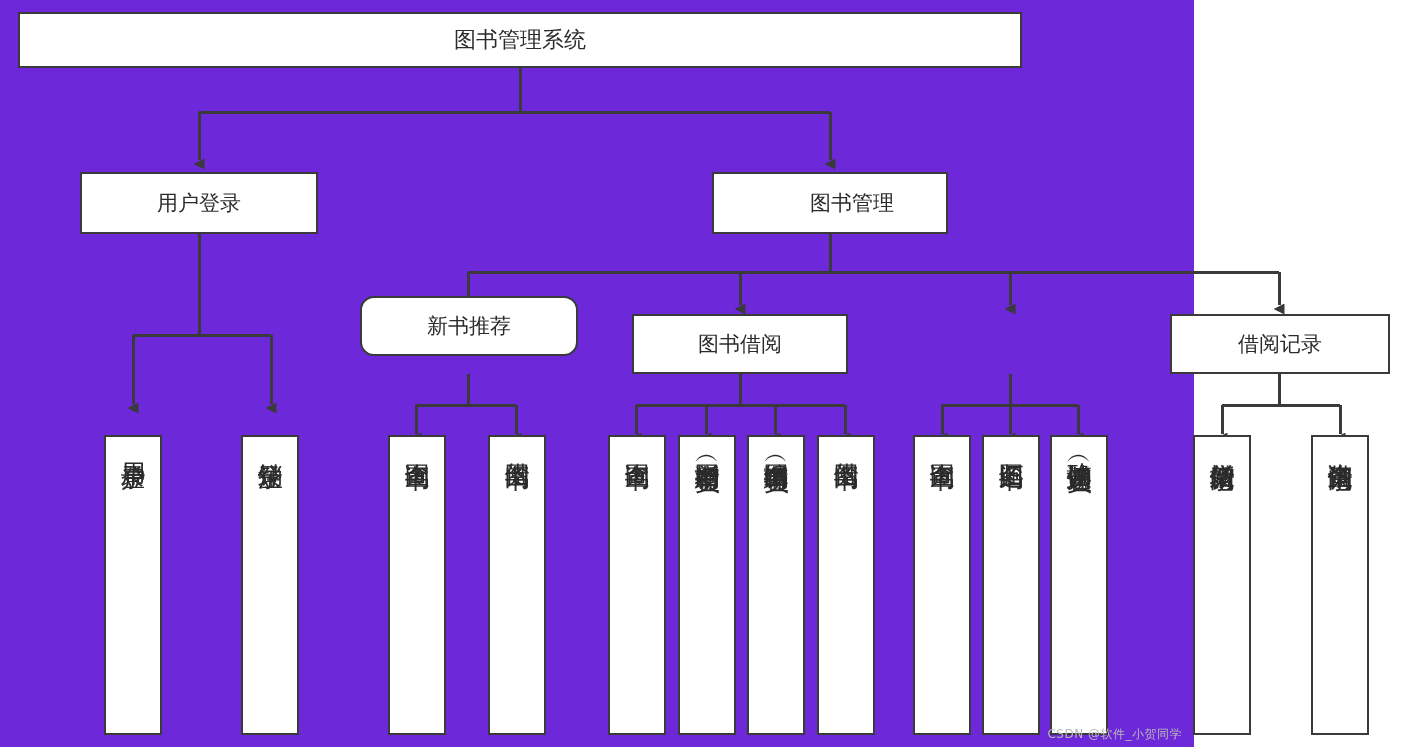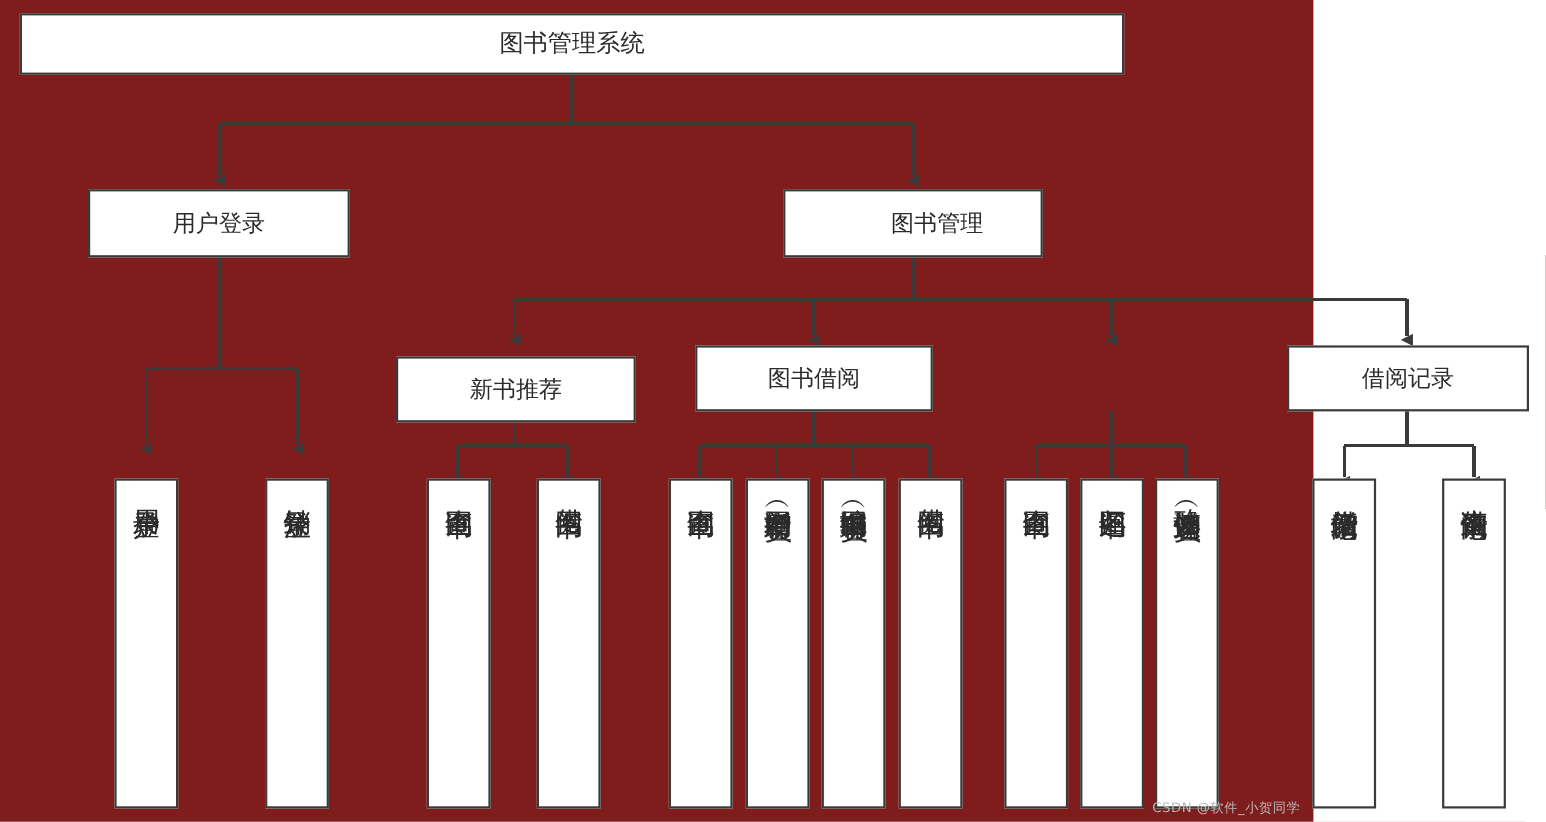--- a/index.html
+++ b/index.html
@@ -1,21 +1,21 @@
 <!DOCTYPE html>
 <html><head>
 <meta charset="utf-8">
 <title>图书管理系统 结构图</title>
 <style>
   html,body{margin:0;padding:0;background:#ffffff;}
   body{
     font-family:"DejaVu Sans","Liberation Sans",sans-serif;
     width:1405px;height:747px;overflow:hidden;position:relative;
   }
-  #stage{position:relative;width:1194px;height:747px;background:#7f1d1d;}
+  #stage{position:relative;width:1194px;height:747px;background:#6d28d9;}
   #wires{position:absolute;left:0;top:0;width:1405px;height:747px;}
 
   .node{
     position:absolute;
     box-sizing:border-box;
     background:#ffffff;
     border:2px solid #3a3a3a;
     display:flex;
     align-items:center;
     justify-content:center;
@@ -123,21 +123,21 @@
   </div>
 
   <div class="node h" style="left:80px;top:172px;width:238px;height:62px;">
     <span class="lbl">用户登录</span>
   </div>
 
   <div class="node h" style="left:712px;top:172px;width:236px;height:62px;padding-left:44px;">
     <span class="lbl">图书管理</span>
   </div>
 
-  <div class="node h" style="left:360px;top:324px;width:218px;height:60px;">
+  <div class="node h" style="left:360px;top:296px;width:218px;height:60px;border-radius:14px;">
     <span class="lbl">新书推荐</span>
   </div>
 
   <div class="node h" style="left:632px;top:314px;width:216px;height:60px;">
     <span class="lbl">图书借阅</span>
   </div>
 
 
   <div class="node h" style="left:1170px;top:314px;width:220px;height:60px;">
     <span class="lbl">借阅记录</span>

